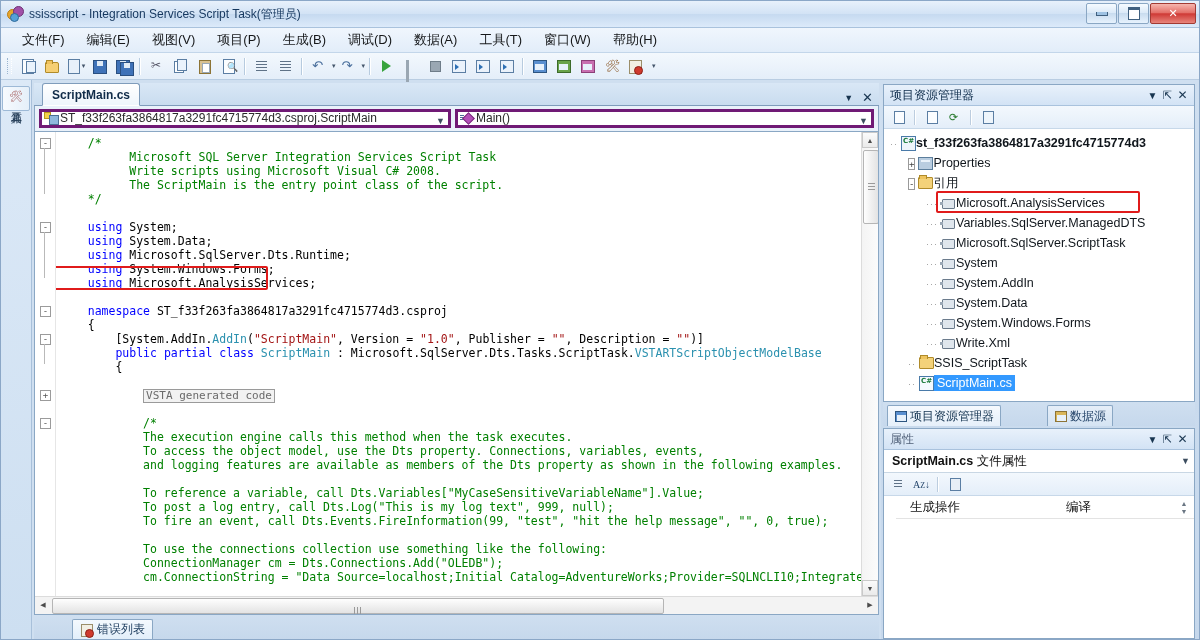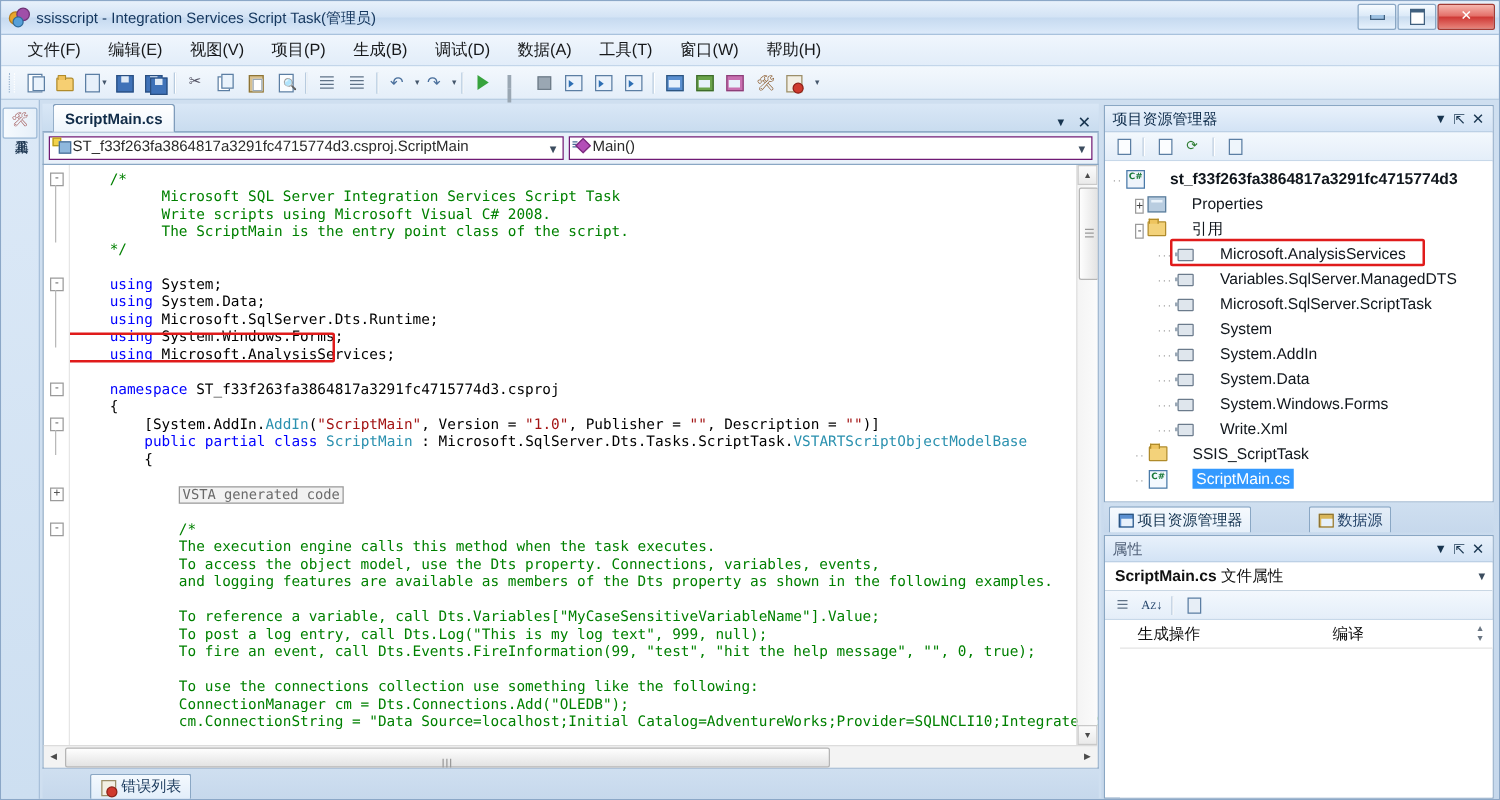--- a/index.html
+++ b/index.html
@@ -136,22 +136,22 @@
   .tabright{position:absolute;right:6px;bottom:3px;z-index:3;display:flex;align-items:center;gap:9px;}
   .tabright .tri{font-size:9px;color:#17344f;}
   .tabright .x{font-size:13px;color:#17344f;font-weight:bold;line-height:10px;}
 
   .navrow{
     flex:0 0 26px;display:flex;gap:4px;align-items:center;
     background:#e9f1fa;border:1px solid #8aa7c4;border-top:none;
     padding:3px 4px;box-sizing:border-box;
   }
   .combo{
-    height:19px;flex:1 1 0;min-width:0;background:#fff;border:1px solid #701a75;
-    display:flex;align-items:flex-start;padding:0 2px;box-sizing:border-box;position:relative;
+    height:19px;flex:1 1 0;min-width:0;background:#fff;border:3px solid #701a75;
+    display:flex;align-items:flex-end;padding:0 2px;box-sizing:border-box;position:relative;
   }
   .combo.left{flex:0 0 412px;}
   .combo .cico{width:14px;flex:0 0 14px;position:relative;height:13px;}
   .combo .ctext{font-size:12px;color:#2a2a2a;white-space:nowrap;overflow:hidden;text-overflow:ellipsis;margin-left:2px;}
   .combo .cdrop{position:absolute;right:3px;top:4px;font-size:9px;color:#3c4d5f;}
   .cube{position:absolute;left:3px;top:2px;width:8px;height:8px;background:#8fb8dd;border:1px solid #4a6f96;transform:rotate(0deg);}
   .diamond{position:absolute;left:4px;top:2px;width:7px;height:7px;background:#b44fb8;border:1px solid #7a2c7d;transform:rotate(45deg);}
   .mini{position:absolute;left:0px;top:3px;width:4px;height:5px;}
   .mini i{display:block;height:1px;background:#4a6f96;margin-bottom:1px;}
   .yellowdot{position:absolute;left:0;top:0;width:5px;height:5px;background:#f2d24a;border:1px solid #b79a1d;}
@@ -244,21 +244,21 @@
   .psep{width:1px;height:15px;background:#bccddf;margin:0 3px;border-right:1px solid #fff;}
 
   .tree{flex:1 1 auto;min-height:0;overflow:hidden;background:#fff;padding:4px 0 0 0;position:relative;font-size:12.5px;}
   .trow{height:20px;display:flex;align-items:center;white-space:nowrap;position:relative;}
   .tw{flex:0 0 auto;}
   .exp{
     width:9px;height:9px;border:1px solid #9a9a9a;background:#fff;
     font-family:"DejaVu Sans Mono",monospace;font-size:9px;line-height:8px;text-align:center;color:#444;
   }
   .dots{color:#9a9a9a;font-size:9px;letter-spacing:1px;}
-  .tlabel{margin-left:20px;color:#10161c;}
+  .tlabel{margin-left:0;color:#10161c;}
   .tlabel.bold{font-weight:bold;}
   .tlabel.sel{background:#3399ff;color:#fff;padding:1px 3px;}
   .icn{width:16px;height:14px;position:relative;flex:0 0 16px;margin-left:2px;}
   .i-proj{position:absolute;left:1px;top:0;width:13px;height:13px;background:#eef4fb;border:1px solid #4a7aa8;}
   .i-proj:after{content:"C#";position:absolute;left:1px;top:0px;font-size:7px;color:#1a7a3a;font-family:"DejaVu Sans",sans-serif;font-weight:bold;}
   .i-props{position:absolute;left:1px;top:1px;width:13px;height:11px;background:#b9cde0;border:1px solid #5c7e9c;}
   .i-props:after{content:"";position:absolute;left:2px;top:2px;width:9px;height:2px;background:#e9f2fa;}
   .i-folder{position:absolute;left:1px;top:1px;width:13px;height:10px;background:#f3d27a;border:1px solid #b08b2a;border-radius:1px;}
   .i-folder:after{content:"";position:absolute;left:0;top:-3px;width:6px;height:3px;background:#eec45e;border:1px solid #b08b2a;border-bottom:none;}
   .i-ref{position:absolute;left:2px;top:3px;width:11px;height:8px;background:#dfe6ed;border:1px solid #6b7b8c;border-radius:1px;}

